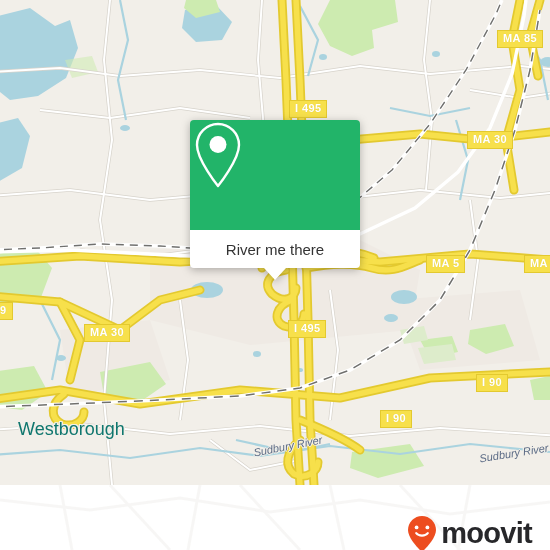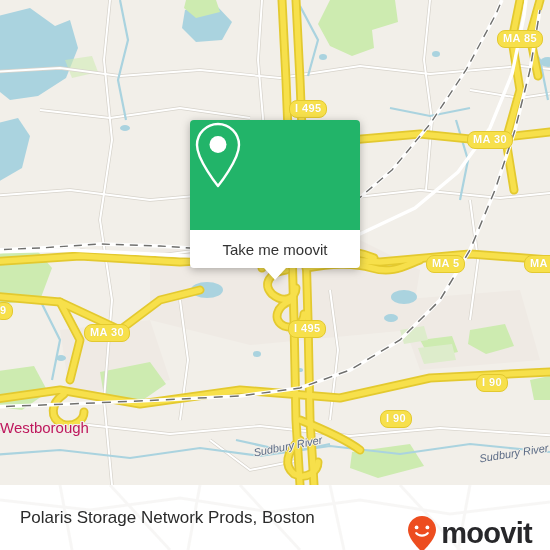--- a/index.html
+++ b/index.html
@@ -12,41 +12,42 @@
 
   
   #map{position:absolute;left:0;top:0;width:550px;height:485px;overflow:hidden;background:#f2efe9;}
   #map svg{position:absolute;left:0;top:0;}
 
   
   .shield{
     position:absolute;
     background:#f7e04b;
     border:1.5px solid #e3c92f;
-    border-radius:8px;
+    border-radius:0;
     color:#ffffff;
     font-size:11px;
     font-weight:bold;
     letter-spacing:.4px;
     padding:1px 5px 2px 5px;
     line-height:13px;
     white-space:nowrap;
     text-shadow:0 0 1px rgba(0,0,0,.12);
     box-sizing:border-box;
   }
 
   
   .placelabel{
     position:absolute;
-    color:#be185d;
-    font-size:15px;
+    color:#0f766e;
+    font-size:18px;
     white-space:nowrap;
     text-shadow:
       1.4px 0 #f2efe9,-1.4px 0 #f2efe9,0 1.4px #f2efe9,0 -1.4px #f2efe9,
       1px 1px #f2efe9,-1px 1px #f2efe9,1px -1px #f2efe9,-1px -1px #f2efe9;
+    padding-left: 18px;
   }
   .waterlabel{
     position:absolute;
     color:#5d6c86;
     font-size:11px;
     font-style:italic;
     white-space:nowrap;
     text-shadow:
       1.2px 0 #f2efe9,-1.2px 0 #f2efe9,0 1.2px #f2efe9,0 -1.2px #f2efe9;
   }
@@ -290,21 +291,21 @@
 
 
     <div id="popup">
       <div id="popup-head" style="background: rgb(34, 180, 105);">
         <svg width="56" height="72" viewBox="0 0 56 72">
           <path d="M28 4 C16.4 4 7 13.4 7 25 C7 40 28 66 28 66 C28 66 49 40 49 25 C49 13.4 39.6 4 28 4 Z" fill="none" stroke="#ffffff" stroke-width="2.4" stroke-linejoin="round"></path>
           <circle cx="28" cy="24.5" r="8.5" fill="#ffffff"></circle>
         </svg>
       </div>
       <div id="popup-body">
-        <span>Take me moovit</span>
+        <span>River me there</span>
       </div>
       <div id="popup-tail"></div>
     </div>
 
   </div>
 
   <div id="bottombar">
 
     <svg class="bgmap" width="550" height="550" viewBox="0 0 550 550">
       <g stroke="#d7d3cb" stroke-width="3" fill="none">
@@ -312,23 +313,20 @@
         <path d="M60,485 L72,550"></path>
         <path d="M200,485 L188,550"></path>
         <path d="M330,485 L344,550"></path>
         <path d="M470,485 L458,550"></path>
         <path d="M110,485 L170,550"></path>
         <path d="M240,485 L300,550"></path>
         <path d="M400,485 L460,550"></path>
       </g>
     </svg>
 
-    <div id="bottom-title">
-      <span>Polaris Storage Network Prods, Boston</span>
-    </div>
 
     <div id="moovit-logo">
       <svg width="30" height="38" viewBox="0 0 30 38">
         <path d="M15 1 C7.3 1 1 7.3 1 15 C1 24.5 15 37 15 37 C15 37 29 24.5 29 15 C29 7.3 22.7 1 15 1 Z" fill="#ed4d1f"></path>
         <circle cx="9.6" cy="12.4" r="1.9" fill="#ffffff"></circle>
         <circle cx="20.4" cy="12.4" r="1.9" fill="#ffffff"></circle>
         <path d="M9.2 18.2 C11.6 21.4 18.4 21.4 20.8 18.2" stroke="#ffffff" stroke-width="2.1" fill="none" stroke-linecap="round"></path>
       </svg>
       <span id="moovit-wordmark" style="color: rgb(39, 39, 42);">moovit</span>
     </div>

